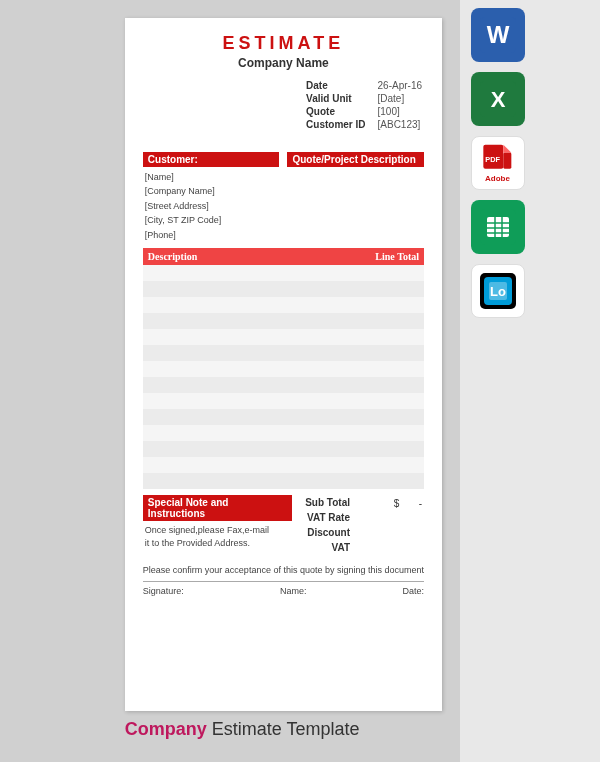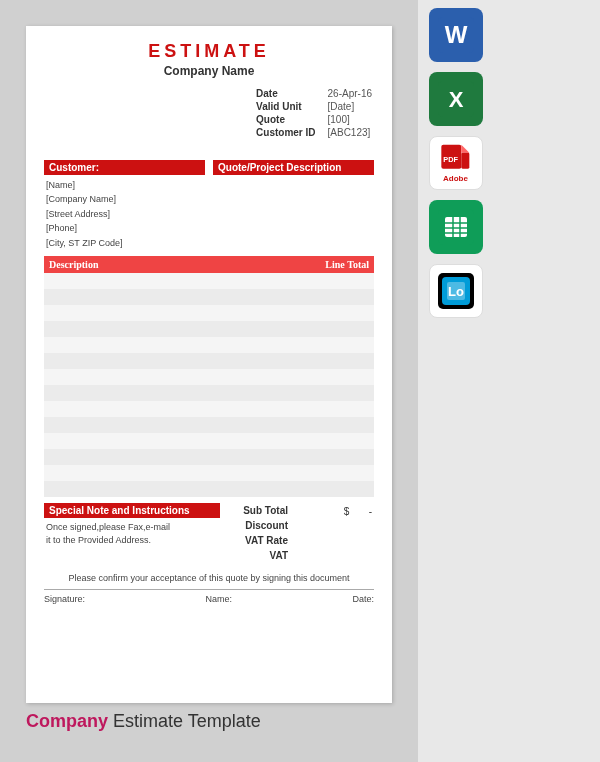--- a/index.html
+++ b/index.html
@@ -14,25 +14,26 @@
 
     .main-container {
       display: flex;
       flex-direction: row;
       width: 600px;
       height: 762px;
     }
 
     
     .document-area {
-      width: 418px;
+      width: 460px;
       background: #d0d0d0;
-      padding: 26px;
+      padding: 18px;
       display: flex;
       flex-direction: column;
+      align-items: flex-end;
     }
 
     .document {
       background: #fff;
       flex: 1;
       padding: 15px 18px 12px;
       box-shadow: 1px 1px 4px rgba(0,0,0,0.2);
     }
 
     
@@ -289,22 +290,22 @@
             </table>
         </div>
 
         <div class="two-col">
           <div class="section-box">
             <div class="section-header">Customer:</div>
             <div class="section-content">
               <div>[Name]</div>
               <div>[Company Name]</div>
               <div>[Street Address]</div>
+              <div>[City, ST ZIP Code]</div>
               <div>[Phone]</div>
-              <div>[City, ST ZIP Code]</div>
             </div>
           </div>
           <div class="section-box">
             <div class="section-header">Quote/Project Description</div>
           </div>
         </div>
 
         <table class="items-table">
           <thead>
             <tr>
@@ -384,25 +385,25 @@
           <div class="totals-area">
             <table class="totals-table">
               <tbody>
                   <tr>
                 <td>Sub Total</td>
                 <td>
                   <span>$</span>&nbsp;&nbsp;&nbsp;&nbsp;&nbsp;&nbsp;&nbsp;<span>-</span>
                 </td>
               </tr>
               <tr>
+                <td>VAT Rate</td>
+                <td></td>
+              </tr>
+              <tr>
                 <td>Discount</td>
-                <td></td>
-              </tr>
-              <tr>
-                <td>VAT Rate</td>
                 <td></td>
               </tr>
               <tr>
                 <td>VAT</td>
                 <td></td>
               </tr>
             </tbody>
               </table>
           </div>
         </div>

